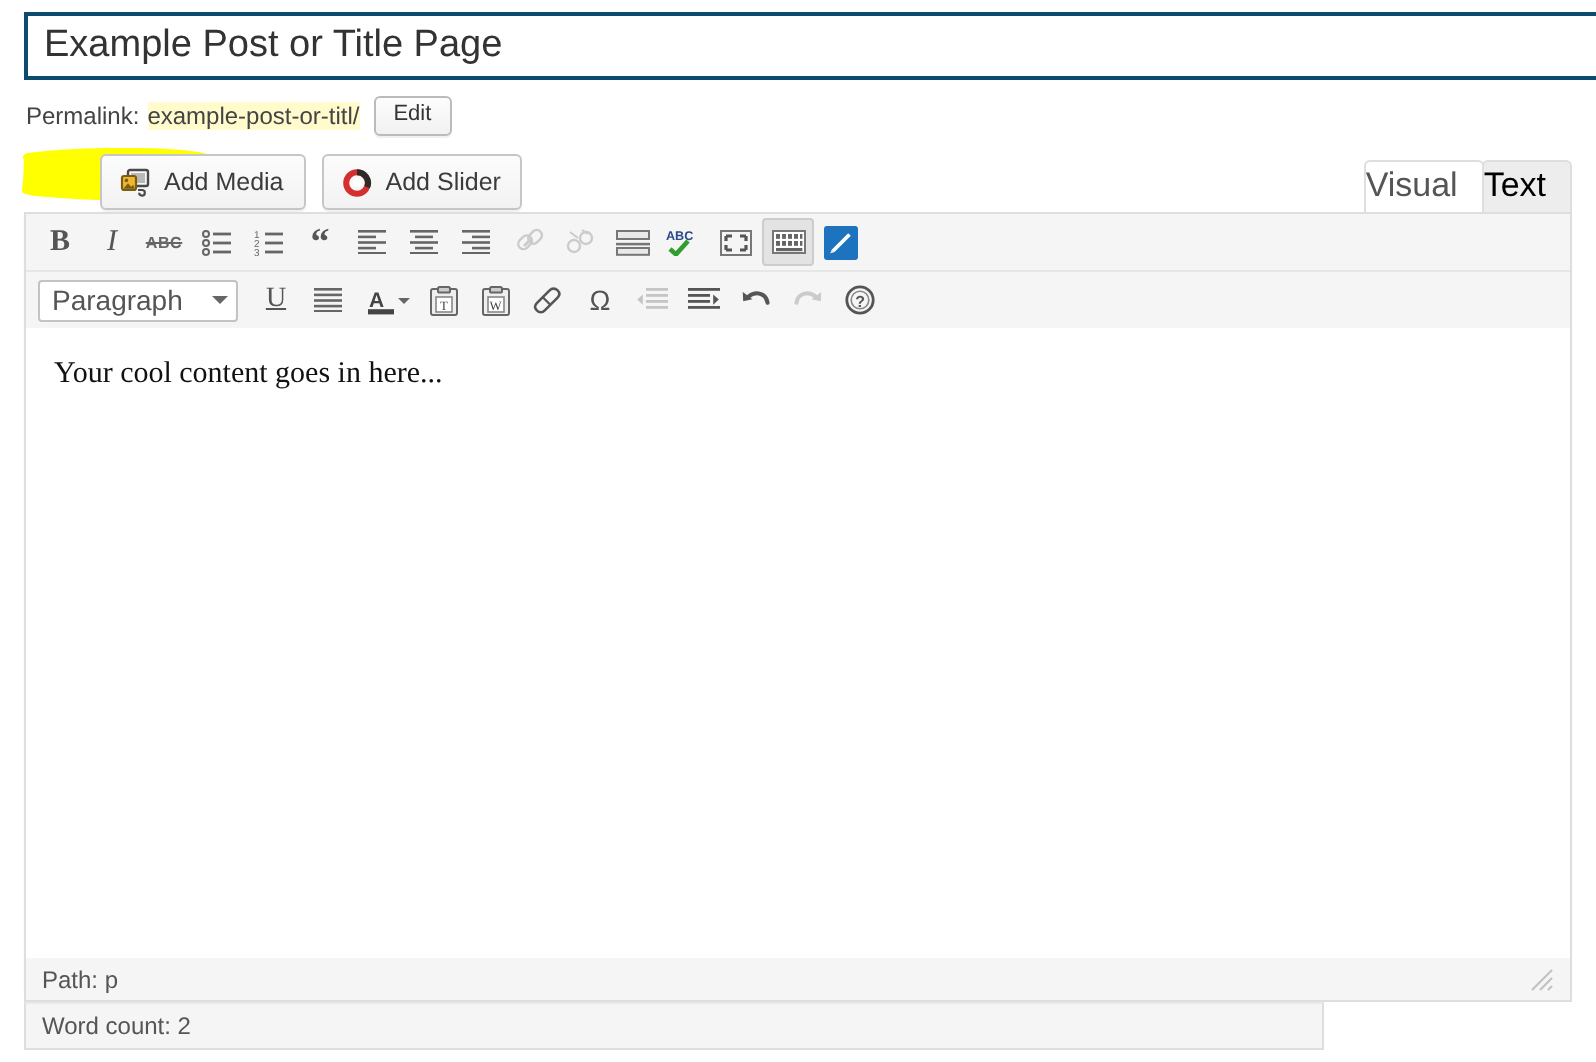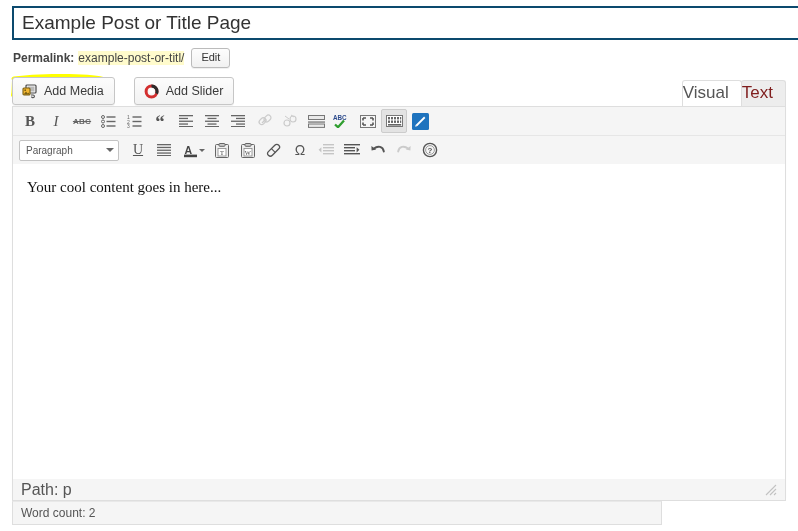--- a/index.html
+++ b/index.html
@@ -27,21 +27,21 @@
     outline:none;
   }
 
   
   #permalink-row{
     position:absolute;left:13px;top:47px;height:22px;
     font-size:12px;color:#444;
     white-space:nowrap;
     display:flex;align-items:center;
   }
-  #permalink-label{font-weight:bold;color:#444;margin-right:4px;}
+  #permalink-label{font-weight:normal;color:#444;margin-right:4px;}
   #permalink-base{color:#444;}
   #permalink-slug{
     background:#fffbcc;
     color:#444;
   }
   #permalink-edit-button{
     margin-left:7px;
     display:inline-block;
     border:1px solid #bbb;
     border-radius:3px;
@@ -50,21 +50,21 @@
     font-size:11px;
     padding:2px 9px 3px 9px;
     line-height:13px;
     cursor:pointer;
     box-shadow:0 1px 0 rgba(0,0,0,.06);
   }
 
   
   #media-buttons{
     position:absolute;left:12px;top:77px;height:28px;
-    display:flex;align-items:center;gap:19px;
+    display:flex;align-items:center;gap:8px;padding-left:38px;
   }
   .media-button{
     display:inline-flex;align-items:center;
     height:26px;
     border:1px solid #c6c6c6;
     border-radius:3px;
     background:linear-gradient(to bottom,#fcfcfc,#f2f2f2);
     padding:0 10px 0 8px;
     font-size:12.5px;
     color:#3b3b3b;
@@ -99,21 +99,21 @@
     cursor:pointer;
     border-radius:3px 3px 0 0;
     position:relative;
   }
   .editor-tab.active{
     background:#fff;color:#555;
     border-color:#dedede;
     z-index:3;
   }
   .editor-tab.inactive{
-    background:#ededed;color:#7f1d1d;
+    background:#ededed;color:#000000;
     border-color:#dedede;
     margin-left:-1px;
   }
 
   
   #editor-wrap{
     position:absolute;left:12px;top:106px;width:774px;height:391px;
     border:1px solid #dedede;
     background:#fff;
     box-sizing:border-box;
@@ -144,21 +144,21 @@
     background:#e3e3e3;
     border:1px solid #ccc;
   }
   .tb-combo{
     display:inline-flex;align-items:center;justify-content:space-between;
     width:100px;height:21px;
     background:#fff;
     border:1px solid #c3c3c3;
     border-radius:2px;
     padding:0 4px 0 6px;
-    font-size:10px;color:#555;
+    font-size:14px;color:#555;
     margin:0 6px 0 2px;
     cursor:pointer;
     box-sizing:border-box;
   }
   .caret{
     width:0;height:0;
     border-left:4px solid transparent;
     border-right:4px solid transparent;
     border-top:4px solid #666;
     display:inline-block;
@@ -184,21 +184,21 @@
     overflow:hidden;
   }
 
   
   #path-bar{
     position:absolute;left:12px;top:479px;width:774px;height:22px;
     box-sizing:border-box;
     background:#f5f5f5;
     border:1px solid #dedede;
     border-top:none;
-    font-size:16px;color:#555;
+    font-size:12px;color:#555;
     display:flex;align-items:center;
     padding:0 8px;
     justify-content:space-between;
   }
   #resize-grip{
     width:13px;height:13px;cursor:nwse-resize;opacity:.55;
   }
   #count-bar{
     position:absolute;left:12px;top:501px;width:650px;height:24px;
     box-sizing:border-box;

